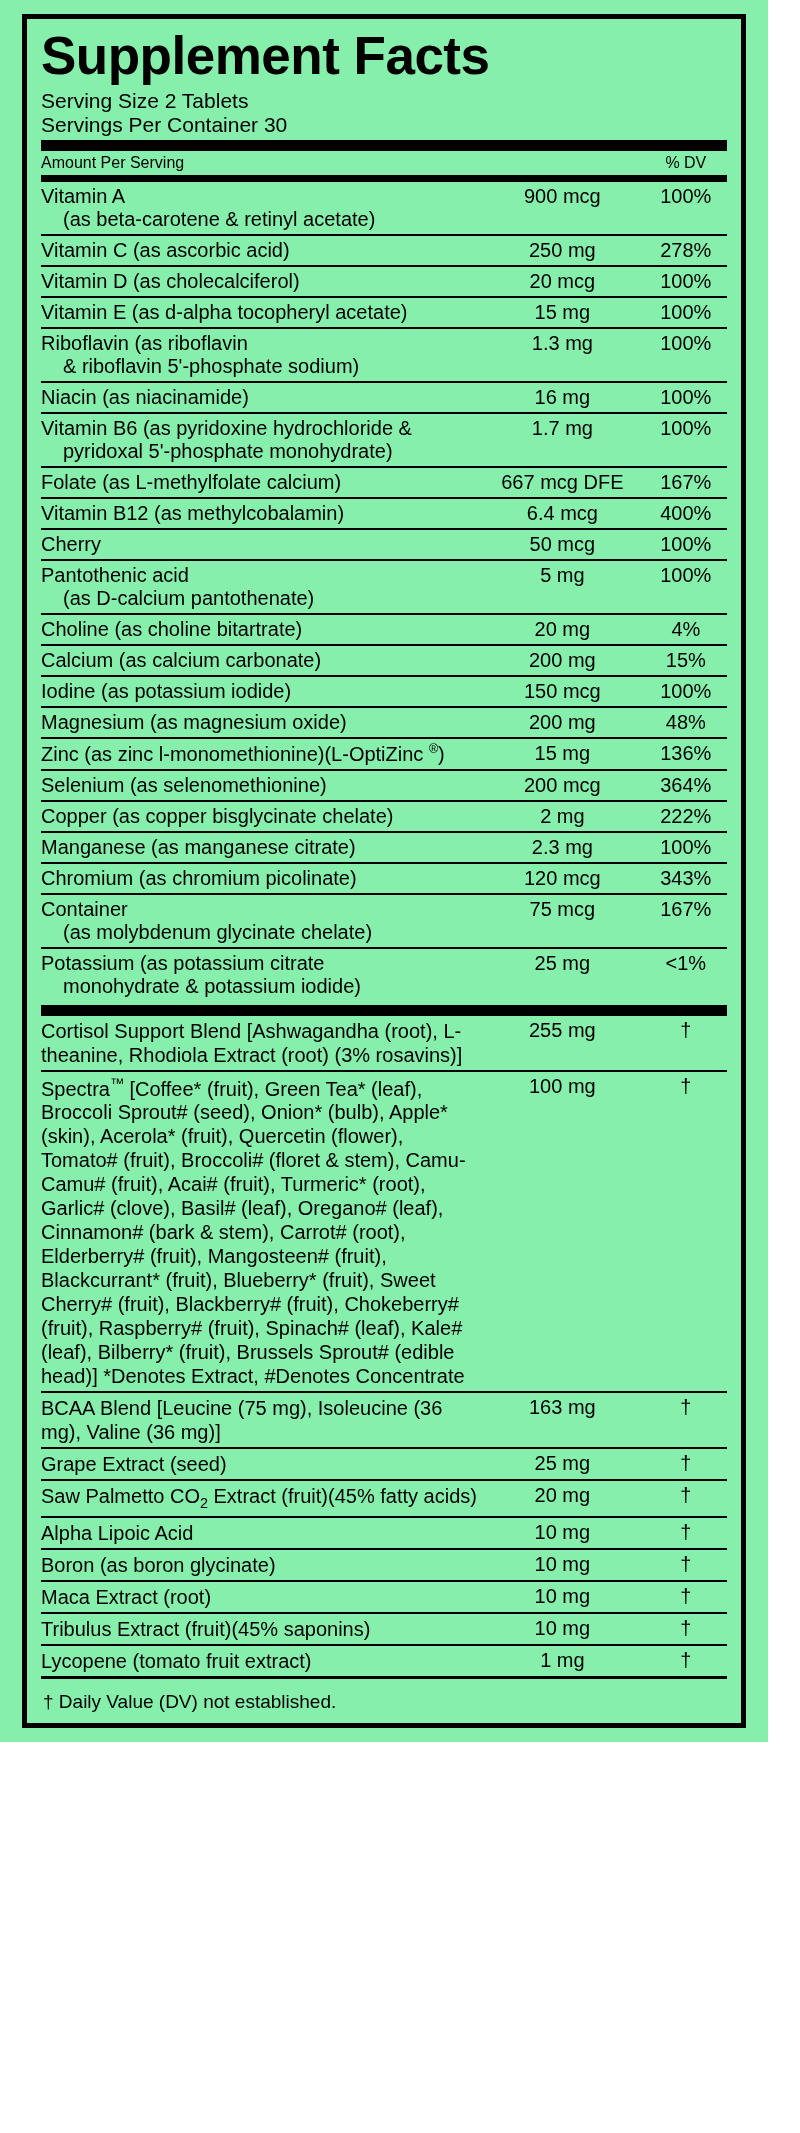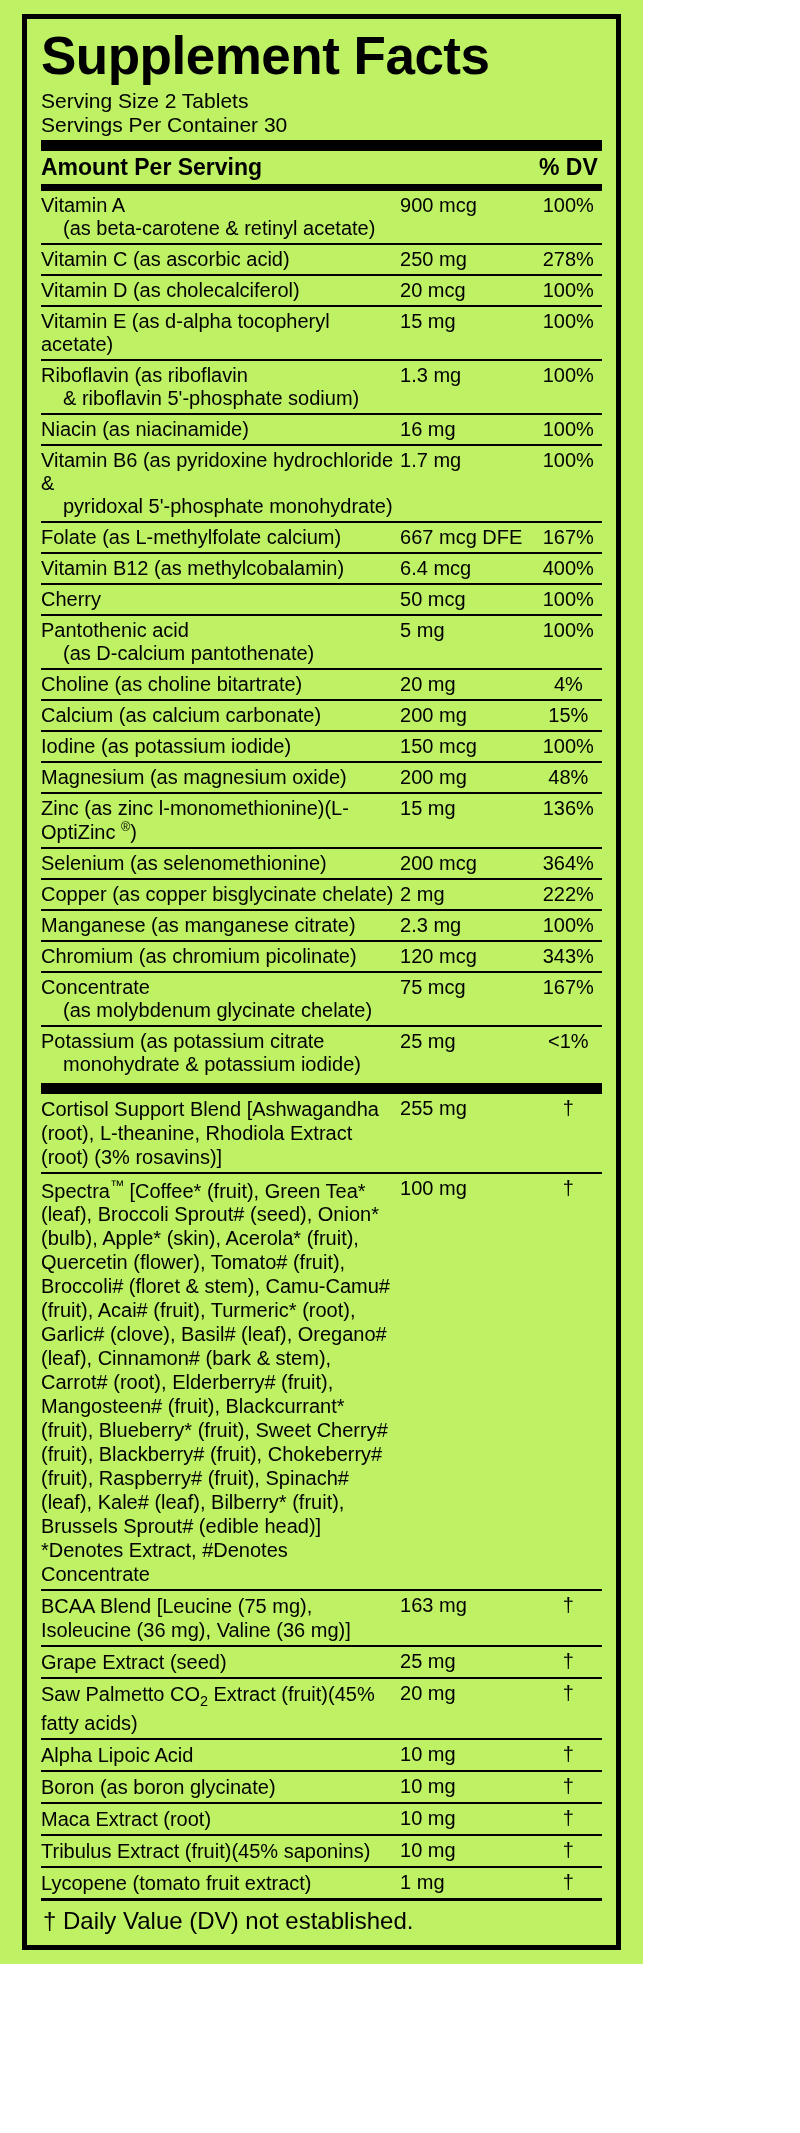--- a/index.html
+++ b/index.html
@@ -6,24 +6,24 @@
     margin: 0;
     padding: 0;
     background: #ffffff;
   }
   body {
     font-family: "Liberation Sans", sans-serif;
     color: #000000;
     width: 800px;
   }
   #panel {
-    width: 643px;
+    width: 768px;
     box-sizing: border-box;
     padding: 14px 22px 14px 22px;
-    background: #bef264;
+    background: #86efac;
   }
   .panel-border {
     border: 5px solid #000000;
     box-sizing: border-box;
     width: 100%;
     padding: 8px 14px 10px 14px;
   }
   .title {
     font-size: 53px;
     line-height: 1.02;
@@ -44,41 +44,41 @@
   table.facts {
     width: 100%;
     border-collapse: collapse;
     font-size: 20px;
   }
   table.facts td {
     vertical-align: top;
     padding: 3px 0 3px 0;
   }
   .hdr-row td {
-    font-weight: bold;
-    font-size: 23px;
+    font-weight: normal;
+    font-size: 16px;
     padding-top: 3px;
     padding-bottom: 3px;
   }
   .nm { width: 64%; padding-right: 6px; }
-  .amt { width: 24%; text-align: left; white-space: nowrap; padding-right: 8px;}
+  .amt { width: 24%; text-align: center; white-space: nowrap; padding-right: 8px;}
   .dv { width: 12%; text-align: center; white-space: nowrap; }
   .row-sep td {
     border-top: 2px solid #000;
   }
   .sub {
     display: block;
     padding-left: 22px;
   }
   .blend-name {
     line-height: 1.18;
   }
   .footnote {
-    font-size: 24px;
-    padding-top: 6px;
+    font-size: 19px;
+    padding-top: 12px;
     padding-left: 2px;
   }
   sup.reg { font-size: 0.62em; vertical-align: super; }
   sub.two { font-size: 0.72em; vertical-align: sub; }
   .tm { font-size: 0.7em; vertical-align: super; }
   .spectra-body { line-height: 1.2; }
 </style>
 </head>
 <body>
 
@@ -200,21 +200,21 @@
             <td class="nm"><span>Manganese (as manganese citrate)</span></td>
             <td class="amt">2.3 mg</td>
             <td class="dv">100%</td>
           </tr>
           <tr class="row-sep">
             <td class="nm"><span>Chromium (as chromium picolinate)</span></td>
             <td class="amt">120 mcg</td>
             <td class="dv">343%</td>
           </tr>
           <tr class="row-sep">
-            <td class="nm"><span>Concentrate</span><span class="sub">(as molybdenum glycinate chelate)</span></td>
+            <td class="nm"><span>Container</span><span class="sub">(as molybdenum glycinate chelate)</span></td>
             <td class="amt">75 mcg</td>
             <td class="dv">167%</td>
           </tr>
           <tr class="row-sep">
             <td class="nm"><span>Potassium (as potassium citrate</span><span class="sub">monohydrate &amp; potassium iodide)</span></td>
             <td class="amt">25 mg</td>
             <td class="dv">&lt;1%</td>
           </tr>
         </tbody>
     </table>

